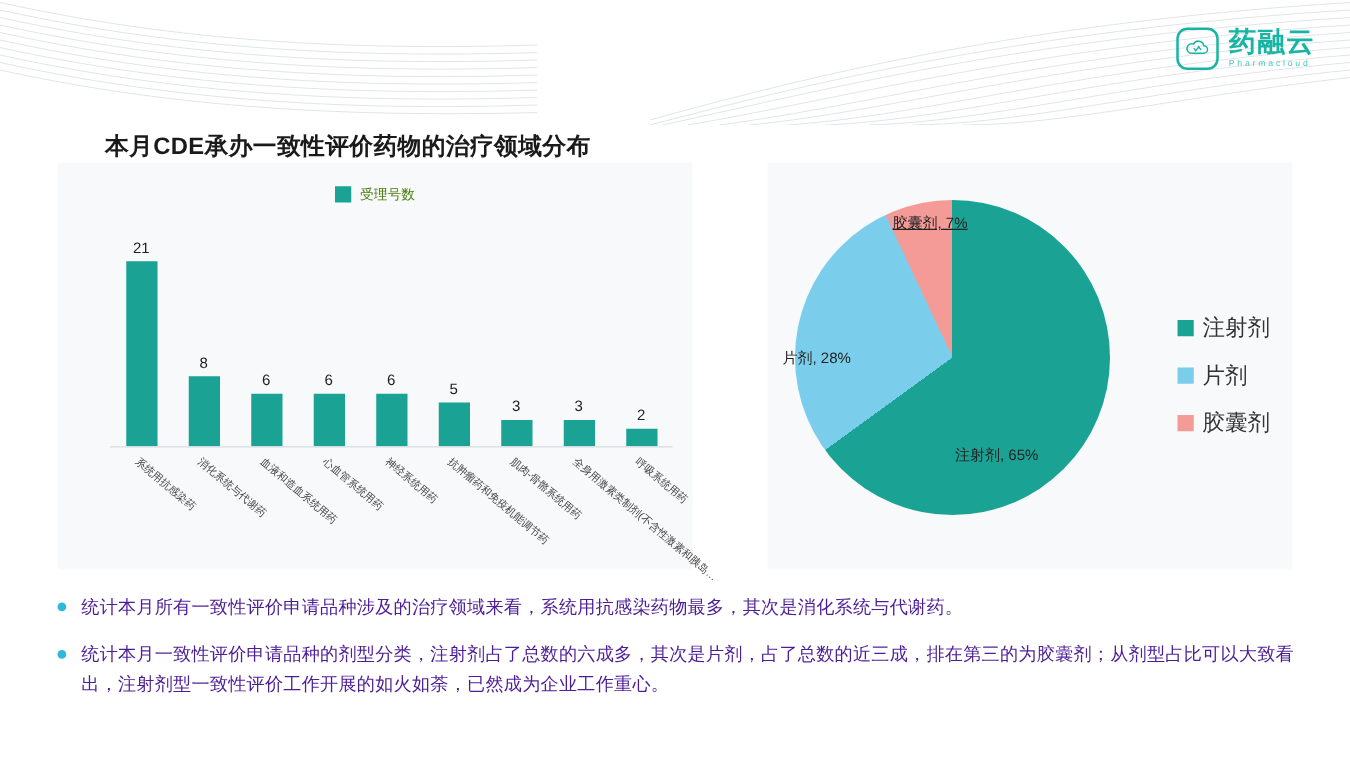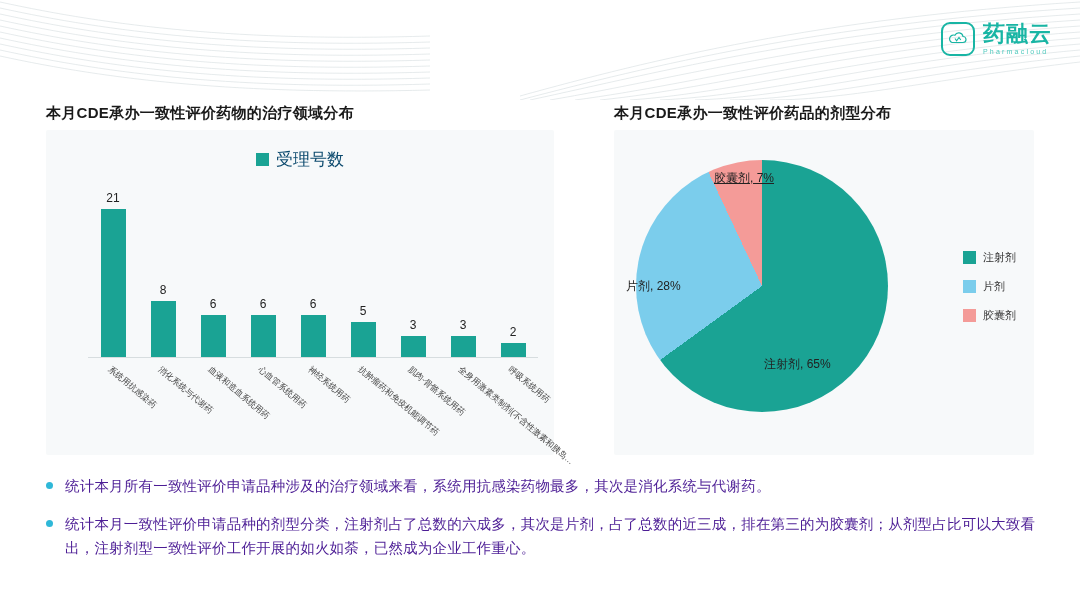--- a/index.html
+++ b/index.html
@@ -39,41 +39,42 @@
     letter-spacing: 1px;
     text-align: center;
   }
   .logo-en {
     font-size: 7px; color: #4ec9bd; letter-spacing: 2.2px;
     margin-top: 3px;
   }
 
   .chart-title {
     position: absolute;
-    font-size: 15px; font-weight: bold; color: #1a1a1a;
+    font-size: 19px; font-weight: bold; color: #1a1a1a;
     letter-spacing: .3px;
+    margin-left: 38px;
   }
   #title-left { left: 46px; top: 104px; }
   #title-right { left: 614px; top: 104px; }
 
   .panel {
     position: absolute;
     background: #f7f9fa;
     border-radius: 2px;
   }
   #panel-left  { left: 46px;  top: 130px; width: 508px; height: 325px; }
   #panel-right { left: 614px; top: 130px; width: 420px; height: 325px; }
 
   
   .legend-bar {
     position: absolute; top: 18px; left: 0; width: 100%;
     display: flex; justify-content: center; align-items: center; gap: 7px;
   }
   .legend-swatch { width: 13px; height: 13px; background: #1aa394; }
-  .legend-label { font-size: 17px; color: #0c4a6e; }
+  .legend-label { font-size: 11px; color: #4d7c0f; }
 
   .plot {
     position: absolute;
     left: 42px; top: 48px; width: 450px; height: 180px;
   }
   .axis-line {
     position: absolute; left: 0; bottom: 0; width: 100%;
     height: 1px; background: #d7dddf;
   }
   .bars {
@@ -114,21 +115,21 @@
   #pie-lab-0 { left: 128px; top: 196px; }  
   #pie-lab-1 { left: -10px; top: 118px; }  
   #pie-lab-2 { left: 78px;  top: 10px; text-decoration: underline;  }  
 
   .pie-legend {
     position: absolute; right: 18px; top: 120px;
     display: flex; flex-direction: column; gap: 14px;
   }
   .pie-legend-item { display: flex; align-items: center; gap: 7px; }
   .pie-legend-swatch { width: 13px; height: 13px; }
-  .pie-legend-label { font-size: 11px; color: #333; }
+  .pie-legend-label { font-size: 18px; color: #333; }
 
   
   .bullets {
     position: absolute; left: 46px; top: 475px; width: 990px;
   }
   .bullet {
     display: flex; align-items: flex-start; gap: 12px;
     margin-bottom: 14px;
   }
   .bullet-dot {
@@ -182,21 +183,20 @@
         <path d="M7 9.5l1.6 2.2L11 8.4l1.8 2.6" fill="none" stroke="#18b5a4" stroke-width="1.1"></path>
       </svg>
     </div>
     <div class="logo-text">
       <span class="logo-cn">药融云</span>
       <span class="logo-en">Pharmacloud</span>
     </div>
   </div>
 
   <div class="chart-title" id="title-left">本月CDE承办一致性评价药物的治疗领域分布</div>
-  <div class="chart-title" id="title-right">本月CDE承办一致性评价药品的剂型分布</div>
 
   <div class="panel" id="panel-left">
     <div class="legend-bar">
       <span class="legend-swatch"></span>
       <span class="legend-label">受理号数</span>
     </div>
 
     <div class="plot">
       <div class="bars" id="bars">
           <div class="bar-slot">

